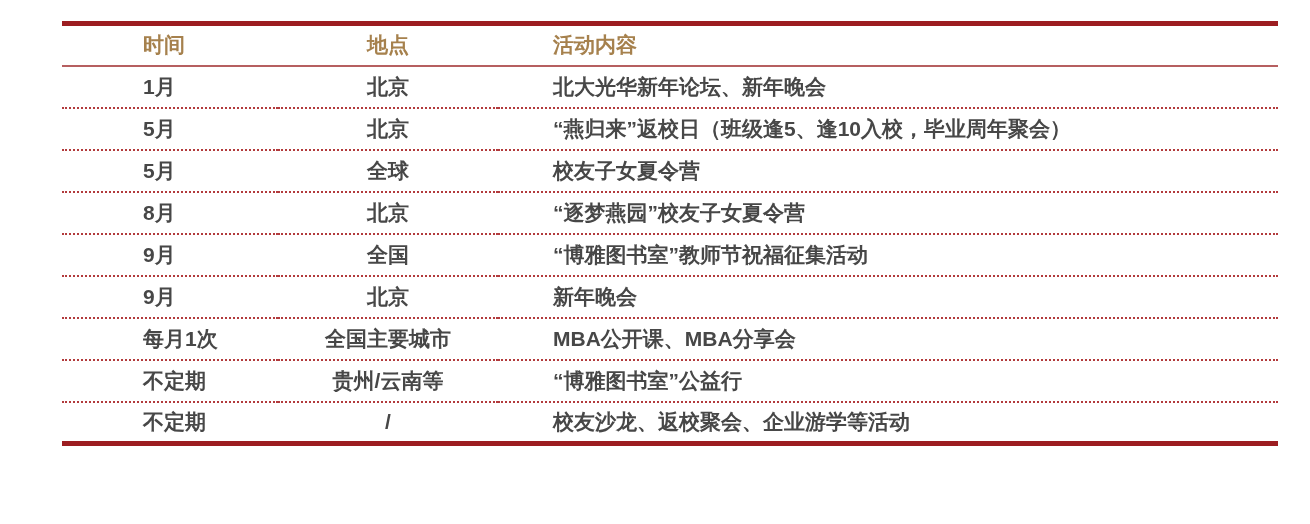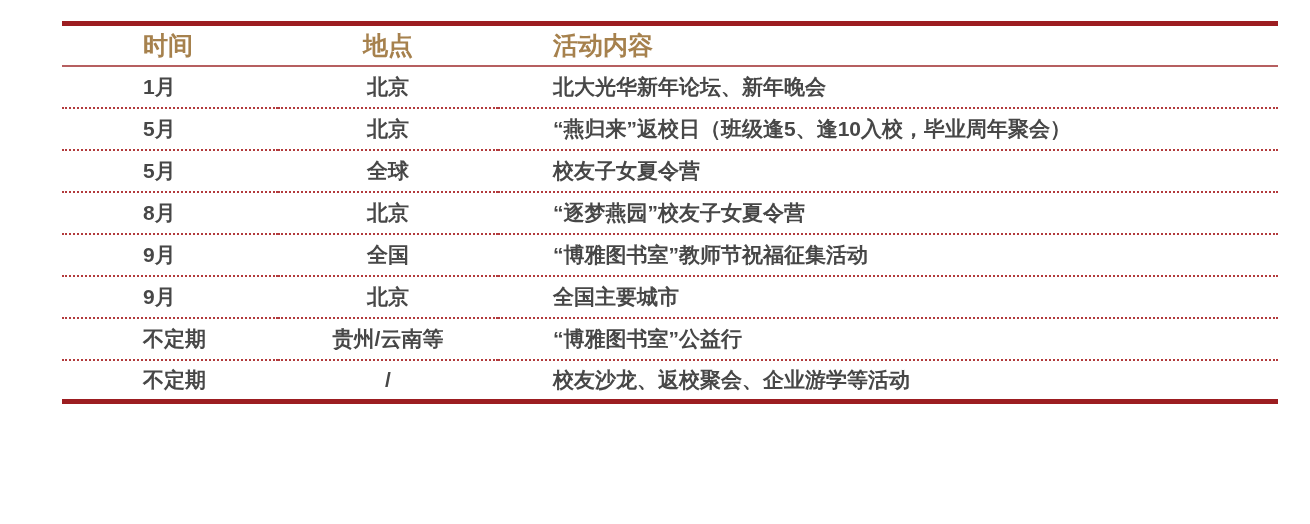--- a/index.html
+++ b/index.html
@@ -23,21 +23,21 @@
     width:1216px;
     border-collapse:collapse;table-layout:fixed;
     border-top:5px solid var(--thick-border);
     border-bottom:5px solid var(--thick-border);
   }
   col.c1{width:216px;}
   col.c2{width:220px;}
   col.c3{width:780px;}
   thead th{
     height:42px;
-    font-size:25px;font-weight:bold;
+    font-size:21px;font-weight:bold;
     color:var(--header-text);
     border-bottom:2px solid var(--header-rule);
     padding:0;white-space:nowrap;
     vertical-align:middle;
   }
   tbody td{
     height:42px;
     font-size:21px;font-weight:bold;
     color:var(--body-text);
     border-bottom:2px dotted var(--dotted-rule);
@@ -87,21 +87,26 @@
       <td class="col-activity">“逐梦燕园”校友子女夏令营</td>
     </tr>
     <tr>
       <td class="col-time">9月</td>
       <td class="col-place">全国</td>
       <td class="col-activity">“博雅图书室”教师节祝福征集活动</td>
     </tr>
     <tr>
       <td class="col-time">9月</td>
       <td class="col-place">北京</td>
-      <td class="col-activity">全国主要城市</td>
+      <td class="col-activity">新年晚会</td>
+    </tr>
+    <tr>
+      <td class="col-time">每月1次</td>
+      <td class="col-place">全国主要城市</td>
+      <td class="col-activity">MBA公开课、MBA分享会</td>
     </tr>
     <tr>
       <td class="col-time">不定期</td>
       <td class="col-place">贵州/云南等</td>
       <td class="col-activity">“博雅图书室”公益行</td>
     </tr>
     <tr>
       <td class="col-time">不定期</td>
       <td class="col-place">/</td>
       <td class="col-activity">校友沙龙、返校聚会、企业游学等活动</td>

